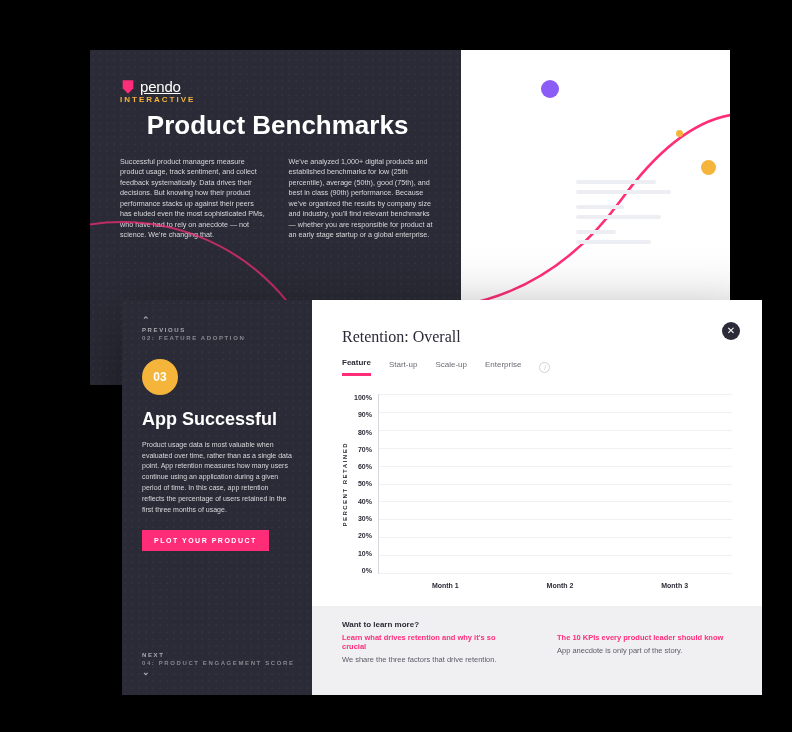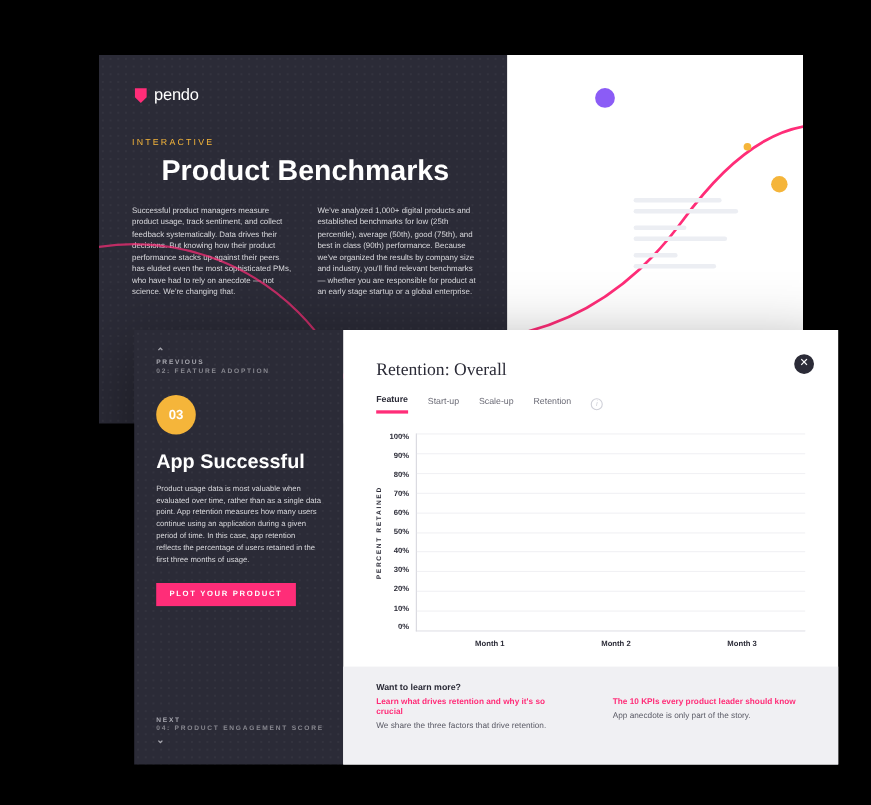--- a/index.html
+++ b/index.html
@@ -38,28 +38,27 @@
   content: "";
   position: absolute;
   left: -180px;
   bottom: -260px;
   width: 420px;
   height: 420px;
   border: 2px solid #ff2d78;
   border-radius: 50%;
   opacity: 0.7;
 }
-.logo { display: flex; align-items: center; gap: 4px; font-size: 15px; letter-spacing: -0.2px; font-weight: 500; }
+.logo { display: flex; align-items: center; gap: 4px; font-size: 15px; letter-spacing: -0.2px; font-weight: 500; text-decoration: underline; }
 .logo svg { display: block; }
 
 .eyebrow {
-  margin-top: 30px;
   font-size: 8px;
   letter-spacing: 2px;
-  font-weight: 400;
+  font-weight: 700;
   color: #f5b53a;
 }
 .headline {
   margin-top: 6px;
   font-size: 26px;
   font-weight: 700;
   text-align: center;
 }
 .two-col {
   margin-top: 16px;
@@ -289,21 +288,21 @@
     <div class="chart-wrap">
       <div class="close-btn">
         <span>✕</span>
       </div>
       <div class="chart-title">Retention: Overall</div>
 
       <div class="tabs">
         <span class="tab active">Feature</span>
         <span class="tab">Start-up</span>
         <span class="tab">Scale-up</span>
-        <span class="tab">Retention</span>
+        <span class="tab">Enterprise</span>
         <span class="info">i</span>
       </div>
 
       <div class="chart">
         <div class="yaxis-label">PERCENT RETAINED</div>
         <div class="yaxis" id="yaxis">
             <span>100%</span>
             <span>90%</span>
             <span>80%</span>
             <span>70%</span>

